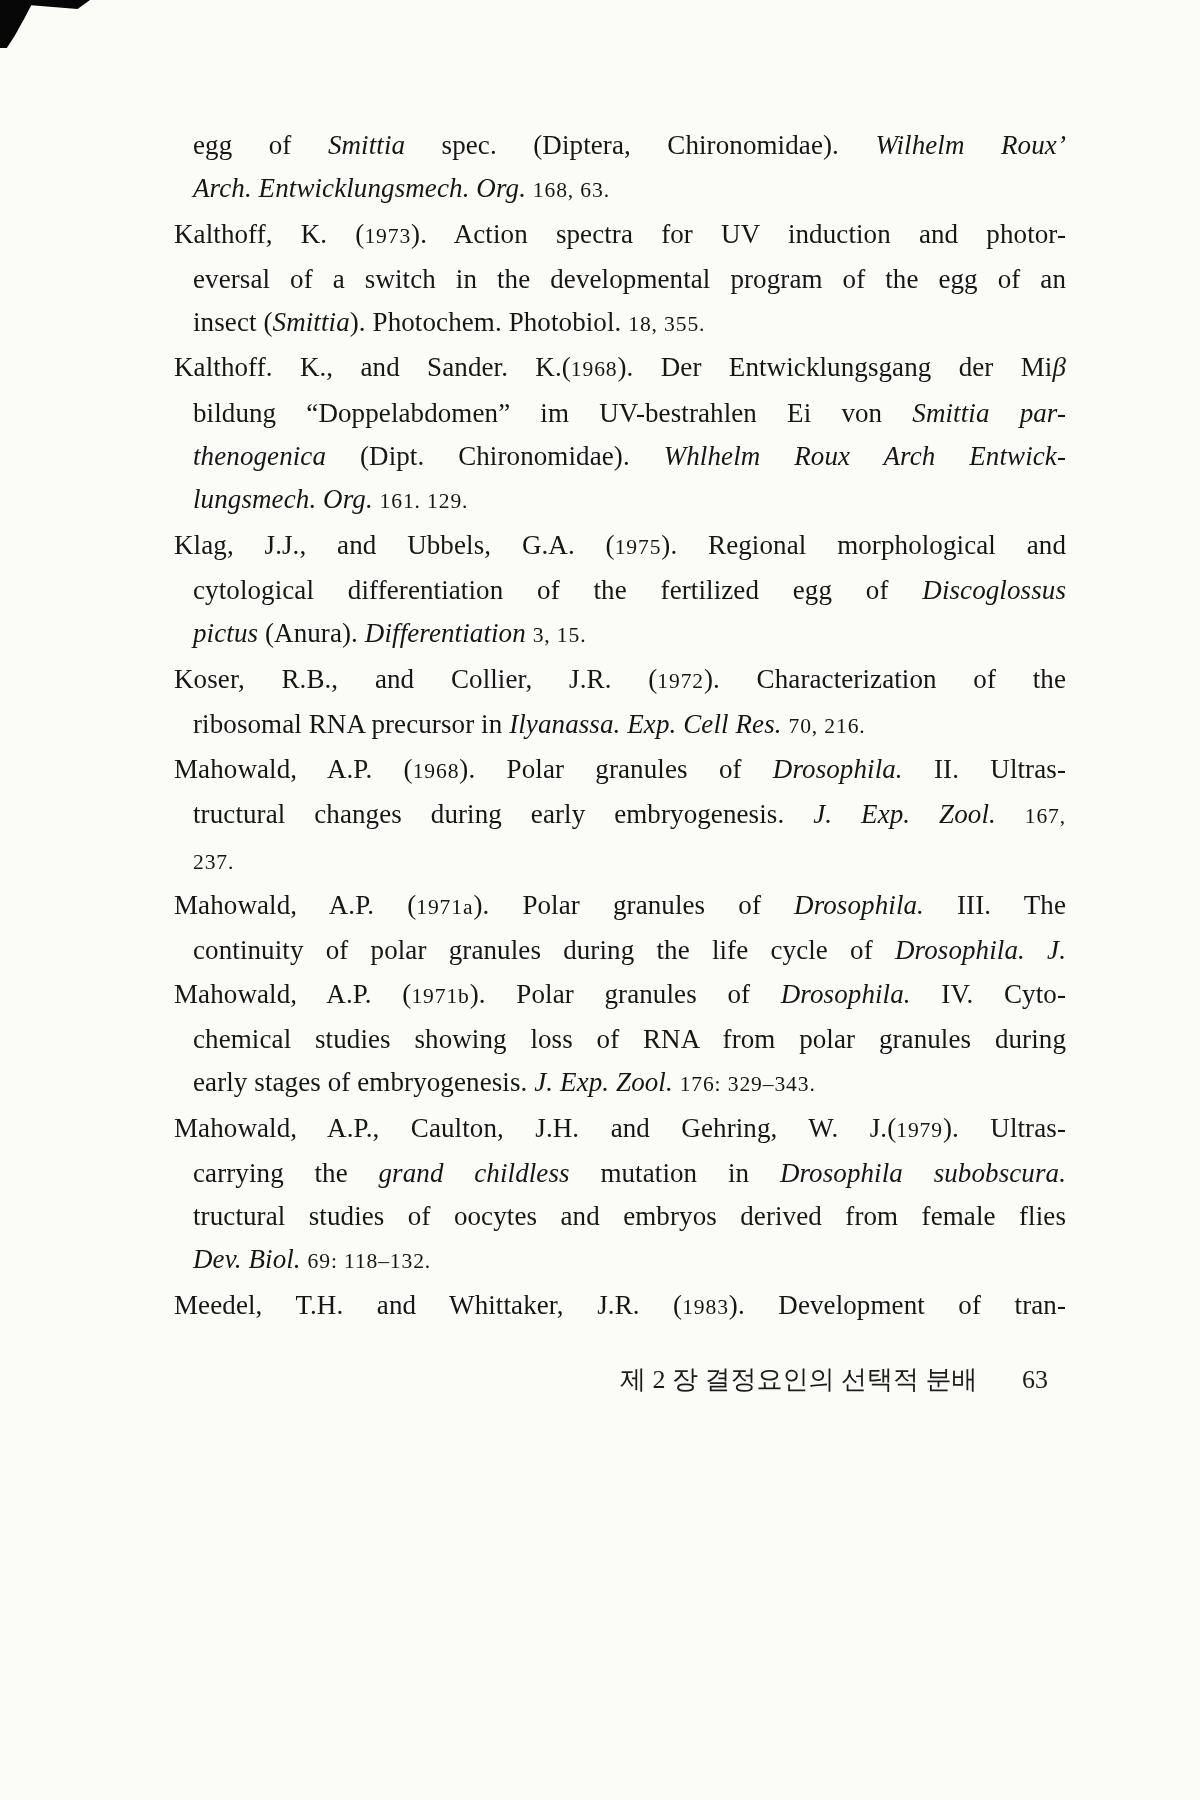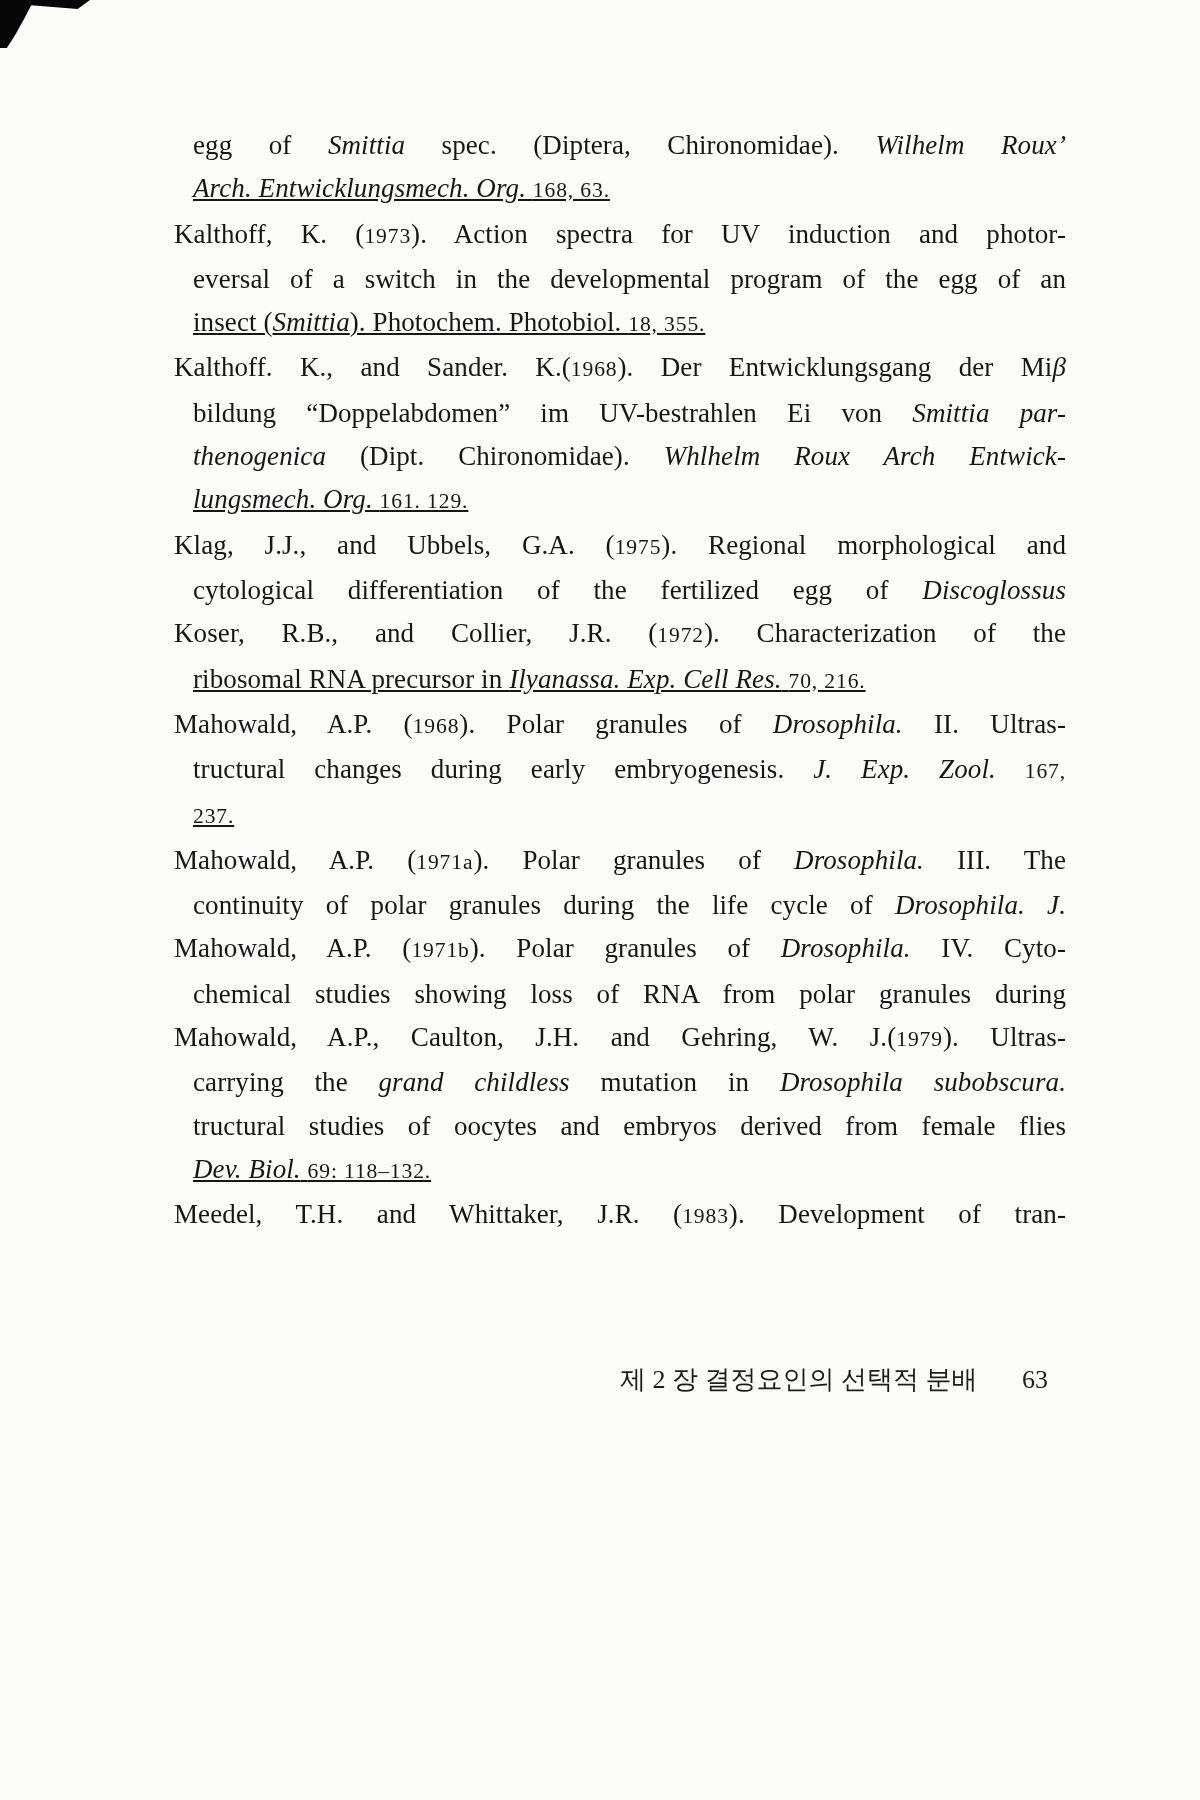--- a/index.html
+++ b/index.html
@@ -44,21 +44,21 @@
     line-height: 43.3px;
     letter-spacing: 0.1px;
   }
   .ref-entry { margin: 0; }
   .ref-line {
     text-align: justify;
     text-align-last: justify;
     white-space: normal;
   }
   .ref-line.cont { padding-left: 19px; }
-  .ref-line.last { text-align-last: left; text-decoration: underline; }
+  .ref-line.last { text-align-last: left; }
   .it  { font-style: italic; }
   .num { font-size: 0.8em; letter-spacing: 0.04em; }
   
   .footer {
     position: absolute;
     right: 152px;
     top: 1362px;
     font-size: 26px;
     color: #1c1c1c;
     white-space: nowrap;
@@ -86,37 +86,39 @@
       </div>
       <div class="ref-entry">
         <div class="ref-line first"><span>Kalthoff. K., and Sander. K.(</span><span class="num">1968</span><span>). Der Entwicklungsgang der Mi</span><span class="it">β</span></div>
         <div class="ref-line cont"><span>bildung “Doppelabdomen” im UV-bestrahlen Ei von </span><span class="it">Smittia par-</span></div>
         <div class="ref-line cont"><span class="it">thenogenica</span><span> (Dipt. Chironomidae). </span><span class="it">Whlhelm Roux Arch Entwick-</span></div>
         <div class="ref-line cont last"><span class="it">lungsmech. Org. </span><span class="num">161. 129.</span></div>
       </div>
       <div class="ref-entry">
         <div class="ref-line first"><span>Klag, J.J., and Ubbels, G.A. (</span><span class="num">1975</span><span>). Regional morphological and</span></div>
         <div class="ref-line cont"><span>cytological differentiation of the fertilized egg of </span><span class="it">Discoglossus</span></div>
+        <div class="ref-line cont last"><span class="it">pictus</span><span> (Anura). </span><span class="it">Differentiation</span><span> </span><span class="num">3, 15.</span></div>
       </div>
       <div class="ref-entry">
         <div class="ref-line first"><span>Koser, R.B., and Collier, J.R. (</span><span class="num">1972</span><span>). Characterization of the</span></div>
         <div class="ref-line cont last"><span>ribosomal RNA precursor in </span><span class="it">Ilyanassa. Exp. Cell Res.</span><span> </span><span class="num">70, 216.</span></div>
       </div>
       <div class="ref-entry">
         <div class="ref-line first"><span>Mahowald, A.P. (</span><span class="num">1968</span><span>). Polar granules of </span><span class="it">Drosophila.</span><span> II. Ultras-</span></div>
         <div class="ref-line cont"><span>tructural changes during early embryogenesis. </span><span class="it">J. Exp. Zool.</span><span> </span><span class="num">167,</span></div>
         <div class="ref-line cont last"><span class="num">237.</span></div>
       </div>
       <div class="ref-entry">
         <div class="ref-line first"><span>Mahowald, A.P. (</span><span class="num">1971a</span><span>). Polar granules of </span><span class="it">Drosophila.</span><span> III. The</span></div>
         <div class="ref-line cont"><span>continuity of polar granules during the life cycle of </span><span class="it">Drosophila. J.</span></div>
       </div>
       <div class="ref-entry">
         <div class="ref-line first"><span>Mahowald, A.P. (</span><span class="num">1971b</span><span>). Polar granules of </span><span class="it">Drosophila.</span><span> IV. Cyto-</span></div>
         <div class="ref-line cont"><span>chemical studies showing loss of RNA from polar granules during</span></div>
+        <div class="ref-line cont last"><span>early stages of embryogenesis. </span><span class="it">J. Exp. Zool.</span><span> </span><span class="num">176: 329–343.</span></div>
       </div>
       <div class="ref-entry">
         <div class="ref-line first"><span>Mahowald, A.P., Caulton, J.H. and Gehring, W. J.(</span><span class="num">1979</span><span>). Ultras-</span></div>
         <div class="ref-line cont"><span>carrying the </span><span class="it">grand childless</span><span> mutation in </span><span class="it">Drosophila subobscura.</span></div>
         <div class="ref-line cont"><span>tructural studies of oocytes and embryos derived from female flies</span></div>
         <div class="ref-line cont last"><span class="it">Dev. Biol.</span><span> </span><span class="num">69: 118–132.</span></div>
       </div>
       <div class="ref-entry">
         <div class="ref-line first"><span>Meedel, T.H. and Whittaker, J.R. (</span><span class="num">1983</span><span>). Development of tran-</span></div>
       </div>

